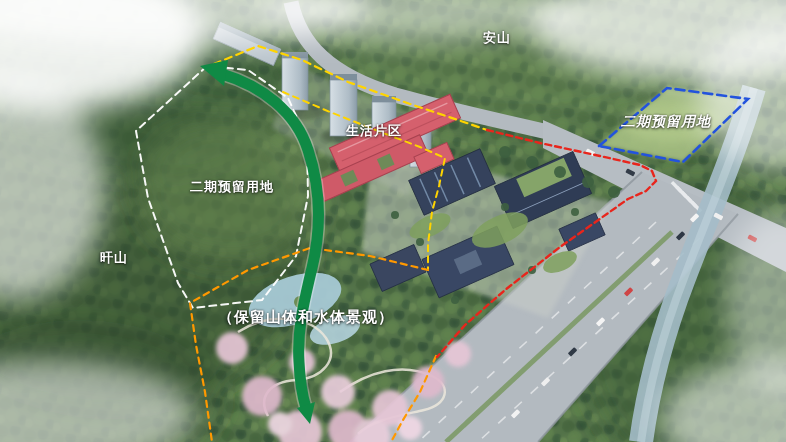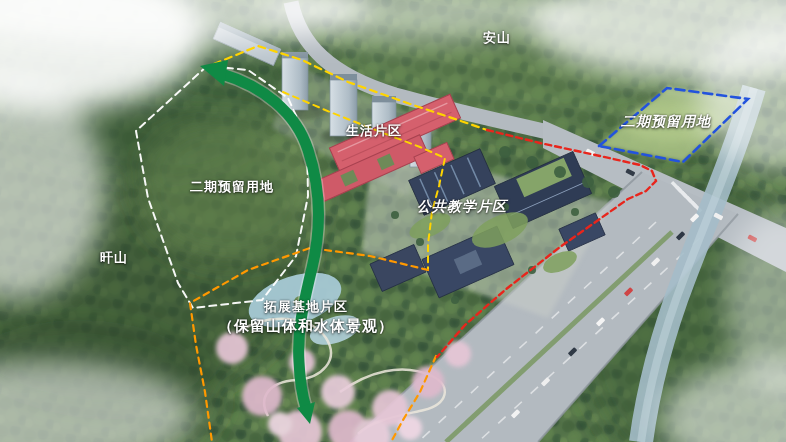--- a/index.html
+++ b/index.html
@@ -250,19 +250,17 @@
     <polygon points="200,66 228,60 224,86" fill="#0f8a45"></polygon>
     <polygon points="310,424 315,402 297,408" fill="#0f8a45"></polygon>
   </g>
 </svg>
 
   <div class="lbl" style="left:497px;top:38px;">安山</div>
   <div class="lbl big" style="left:666px;top:121px;">二期预留用地</div>
   <div class="lbl" style="left:352px;top:131px;padding-left:44px;">生活片区</div>
   <div class="lbl" style="left:232px;top:187px;">二期预留用地</div>
   <div class="lbl" style="left:114px;top:258px;">旰山</div>
-  <div class="lbl big" style="left:462px;top:206px;">公共教学片区</div>
   <div class="lbl two-line" style="left:306px;top:317px;">
-    <span>拓展基地片区</span>
     <span class="sub">（保留山体和水体景观）</span>
   </div>
 
 </div>
 
 </body></html>

